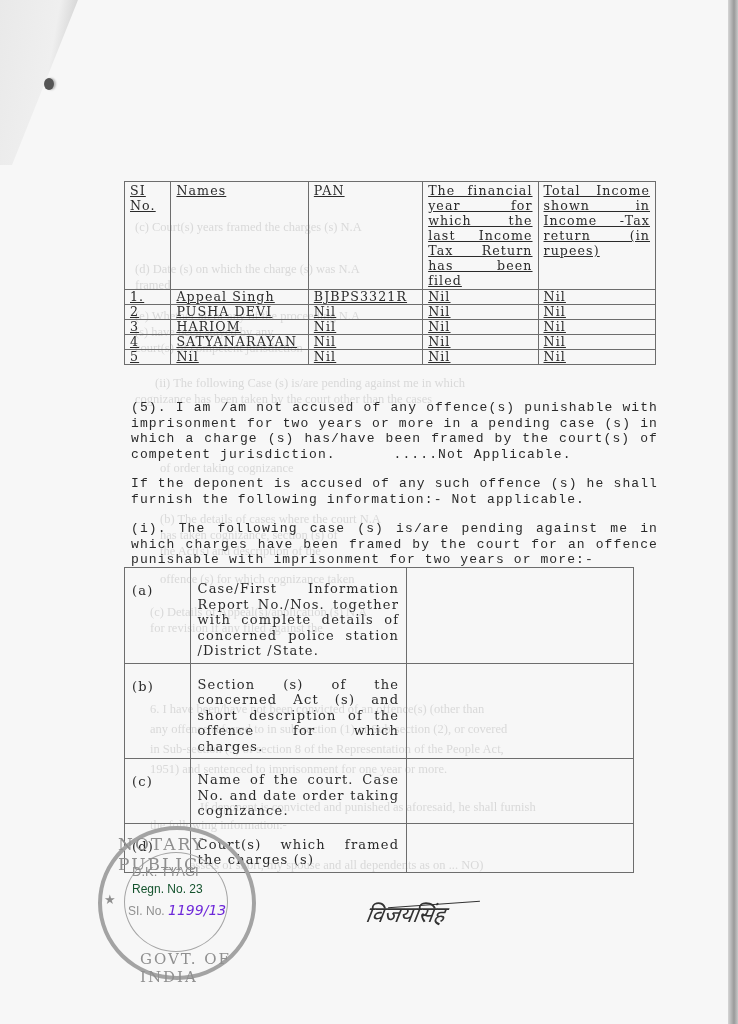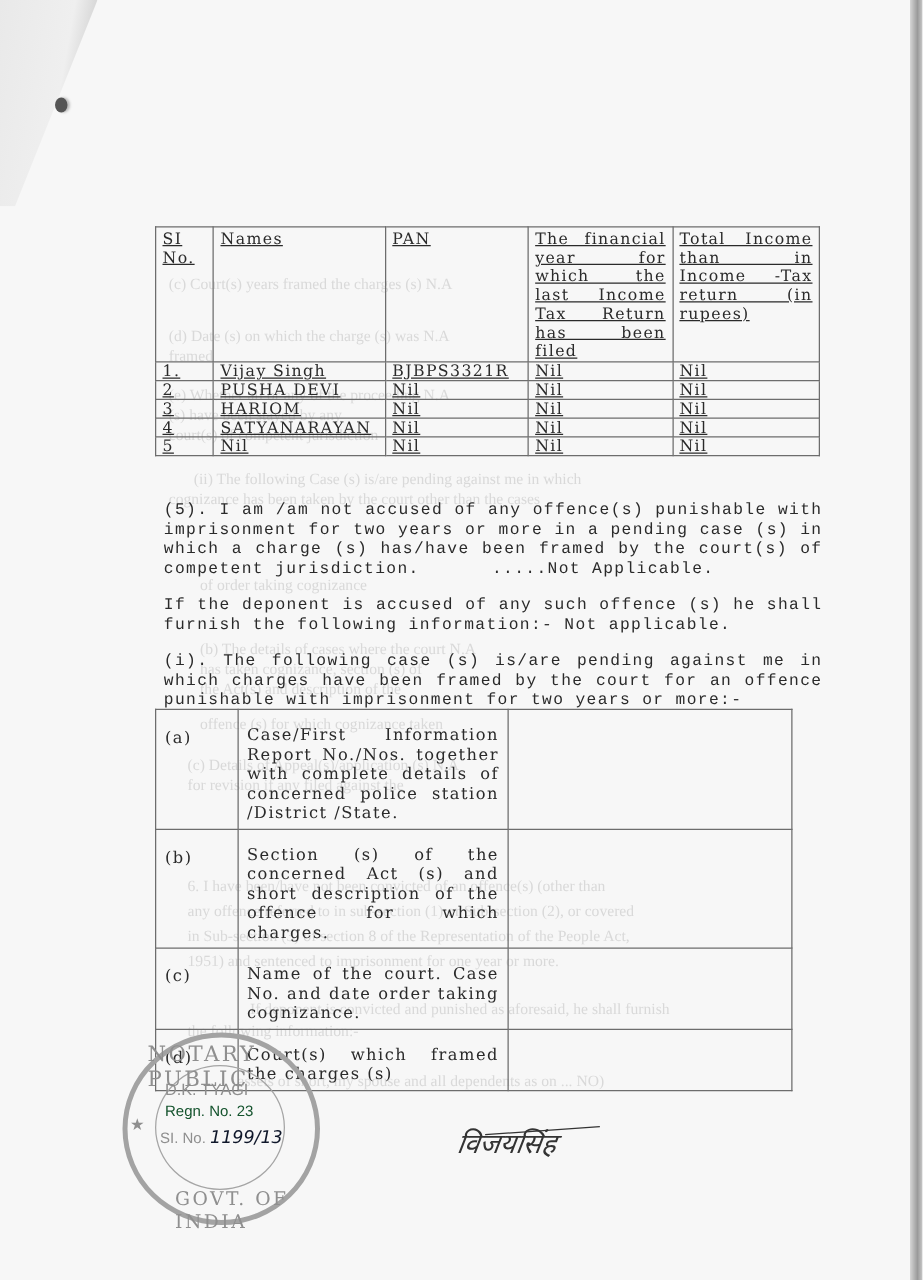--- a/index.html
+++ b/index.html
@@ -58,21 +58,21 @@
   .stamp .inner {
     position:absolute; left:22px; top:22px; width:102px; height:98px;
     border:1.5px solid #a5a5a5; border-radius:50%;
   }
   .stamp .ring-top { position:absolute; left:16px; top:4px; font-size:17px; letter-spacing:2px; font-family:"DejaVu Serif", serif; }
   .stamp .ring-bot { position:absolute; left:38px; top:120px; font-size:15px; letter-spacing:2px; font-family:"DejaVu Serif", serif; }
   .stamp .star-l { position:absolute; left:2px; top:62px; font-size:13px; }
   .stamp .l1 { position:absolute; left:30px; top:34px; font-size:13px; }
   .stamp .l2 { position:absolute; left:30px; top:52px; font-size:12px; color:#14532d; }
   .stamp .l3 { position:absolute; left:26px; top:72px; font-size:12px; }
-  .stamp .hand { font-family:"DejaVu Sans", sans-serif; color:#0f172a; font-size:14px; font-style:italic; }
+  .stamp .hand { font-family:"DejaVu Sans", sans-serif; color:#6d28d9; font-size:14px; font-style:italic; }
   .signature {
     position:absolute; left:366px; top:898px; font-size:22px; color:#333;
     font-family:"DejaVu Sans", sans-serif; font-style:italic; transform:skewX(-8deg);
   }
   .sig-line { position:absolute; left:388px; top:904px; width:92px; height:1px; background:#333; transform:rotate(-4deg); }
 </style>
 </head>
 <body>
 
 <div class="page">
@@ -102,27 +102,27 @@
   <div class="bleed" style="left:150px;top:818px">the following information:-</div>
   <div class="bleed" style="left:190px;top:858px">assets of short, my spouse and all dependents as on ... NO)</div>
 
   <table class="t1">
     <thead>
       <tr>
         <th class="c1" style="height:88px">SI No.</th>
         <th class="c2">Names</th>
         <th class="c3">PAN</th>
         <th class="c4 just">The financial year for which the last Income Tax Return has been filed</th>
-        <th class="c5 just">Total Income than in Income -Tax return (in rupees)</th>
+        <th class="c5 just">Total Income shown in Income -Tax return (in rupees)</th>
       </tr>
     </thead>
     <tbody>
       <tr>
         <td>1.</td>
-        <td>Vijay Singh</td>
+        <td>Appeal Singh</td>
         <td>BJBPS3321R</td>
         <td>Nil</td>
         <td>Nil</td>
       </tr>
       <tr>
         <td>2</td>
         <td>PUSHA DEVI</td>
         <td>Nil</td>
         <td>Nil</td>
         <td>Nil</td>

